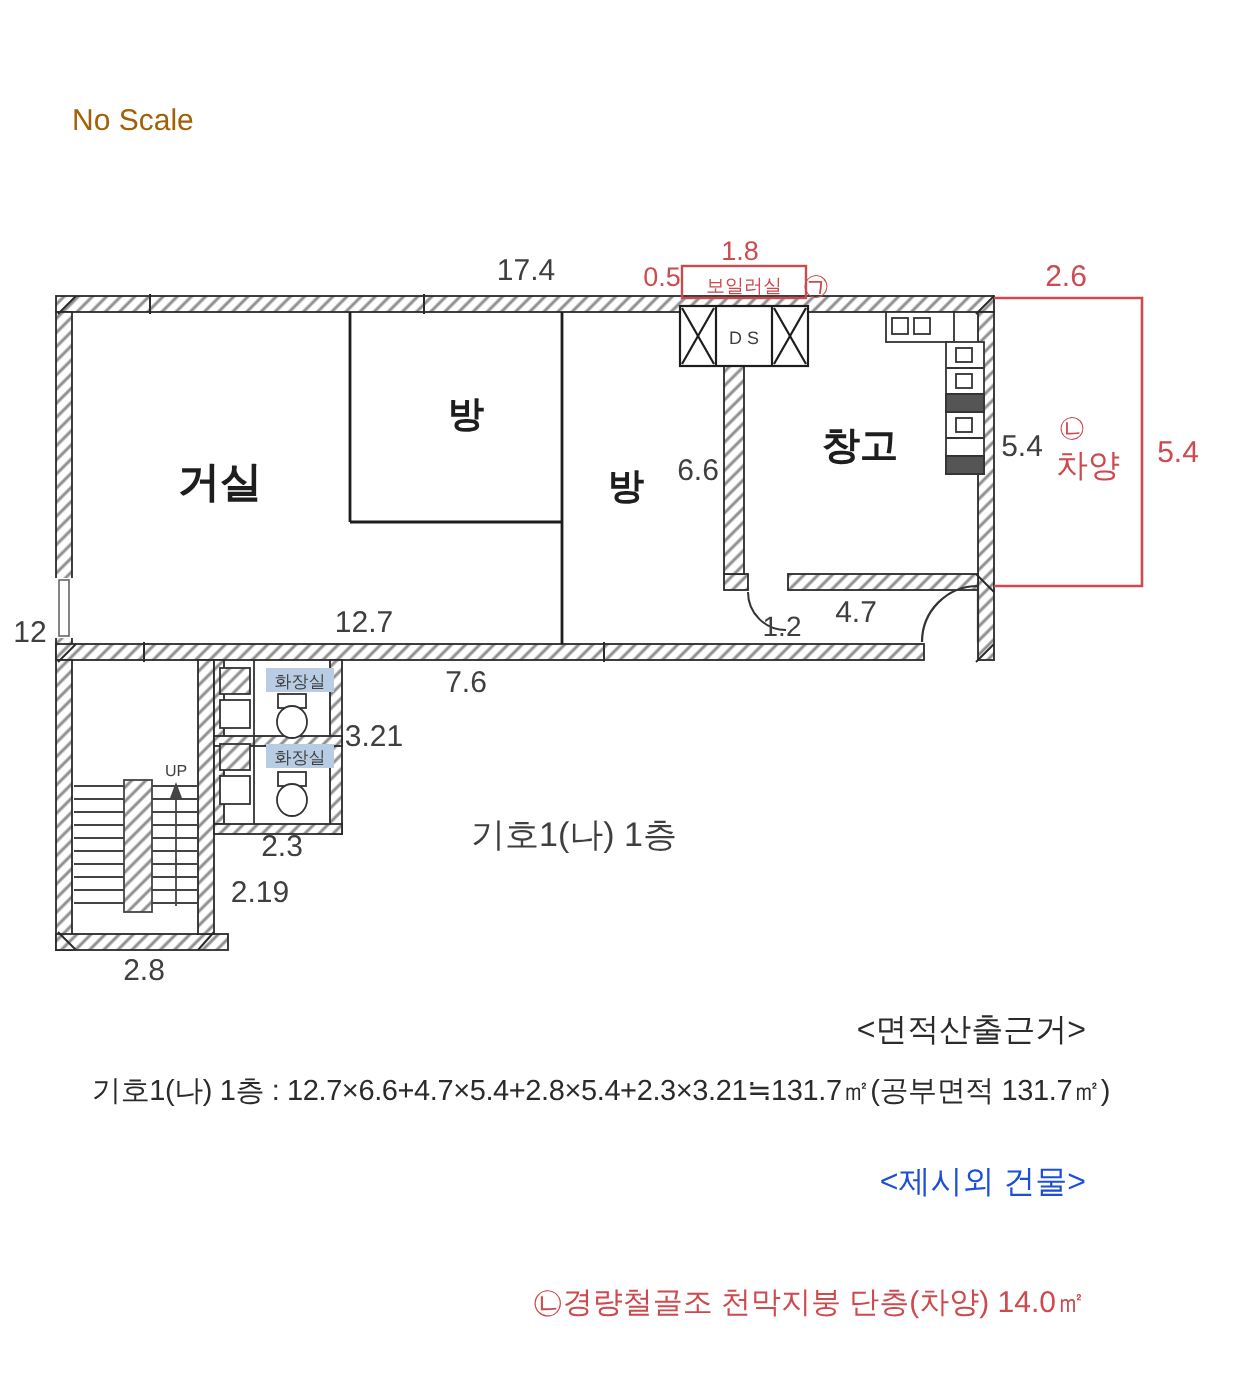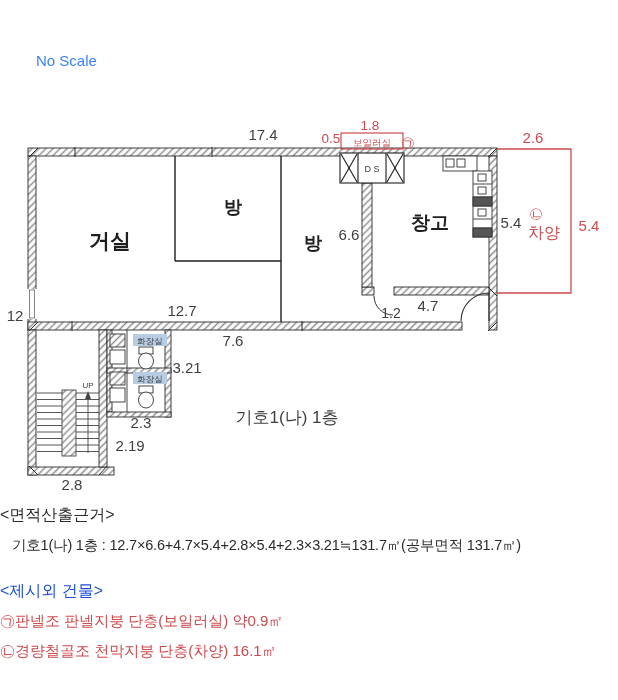--- a/index.html
+++ b/index.html
@@ -1,20 +1,20 @@
 <!DOCTYPE html>
 <html><head>
 <meta charset="utf-8">
 <style>
   html,body{margin:0;padding:0;background:#ffffff;}
   #stage{position:relative;width:618px;height:700px;background:#ffffff;overflow:hidden;
          font-family:"Liberation Sans","DejaVu Sans",sans-serif;color:#3f3f3f;}
-  #no-scale{position:absolute;left:36px;top:52px;font-size:15px;color:#3b82f6;}
+  #no-scale{position:absolute;left:36px;top:52px;font-size:15px;color:#a16207;}
   svg{position:absolute;left:0;top:0;}
-  .ftr{position:absolute;left:0;width:543px;text-align:left;}
+  .ftr{position:absolute;left:0;width:543px;text-align:right;}
   #area-heading{top:505px;font-size:16px;color:#2b2b2b;}
   #area-formula{top:536px;font-size:14.5px;color:#2b2b2b;letter-spacing:-0.2px;margin-left:12px;}
   #extra-heading{top:581px;font-size:16px;color:#1d4ed8;}
   #extra-item-0{top:612px;font-size:15px;color:#cd4a4e;}
   #extra-item-1{top:642px;font-size:15px;color:#cd4a4e;}
   text{font-family:"Liberation Sans","DejaVu Sans",sans-serif;fill:#3f3f3f;}
   .room{font-weight:bold;fill:#1e1e1e;}
   .red{fill:#cd4a4e;}
 </style>
 </head>
@@ -178,16 +178,15 @@
     <text x="141" y="428" font-size="15" text-anchor="middle">2.3</text>
     <text x="130" y="451" font-size="15" text-anchor="middle">2.19</text>
     <text x="72" y="490" font-size="15" text-anchor="middle">2.8</text>
 
     <text x="287" y="423" font-size="17" text-anchor="middle" fill="#3a3a3a">기호1(나) 1층</text>
   </svg>
 
   <div class="ftr" id="area-heading">&lt;면적산출근거&gt;</div>
   <div class="ftr" id="area-formula">기호1(나) 1층 : 12.7×6.6+4.7×5.4+2.8×5.4+2.3×3.21≒131.7㎡(공부면적 131.7㎡)</div>
   <div class="ftr" id="extra-heading">&lt;제시외 건물&gt;</div>
-  <div class="ftr" id="extra-item-0">㉠판넬조 판넬지붕 단층(보일러실) 약0.9㎡</div>
-  <div class="ftr" id="extra-item-1">㉡경량철골조 천막지붕 단층(차양) 16.1㎡</div>
+  <div class="ftr" id="extra-item-1">㉡경량철골조 천막지붕 단층(차양) 14.0㎡</div>
 
 </div>
 
 </body></html>

